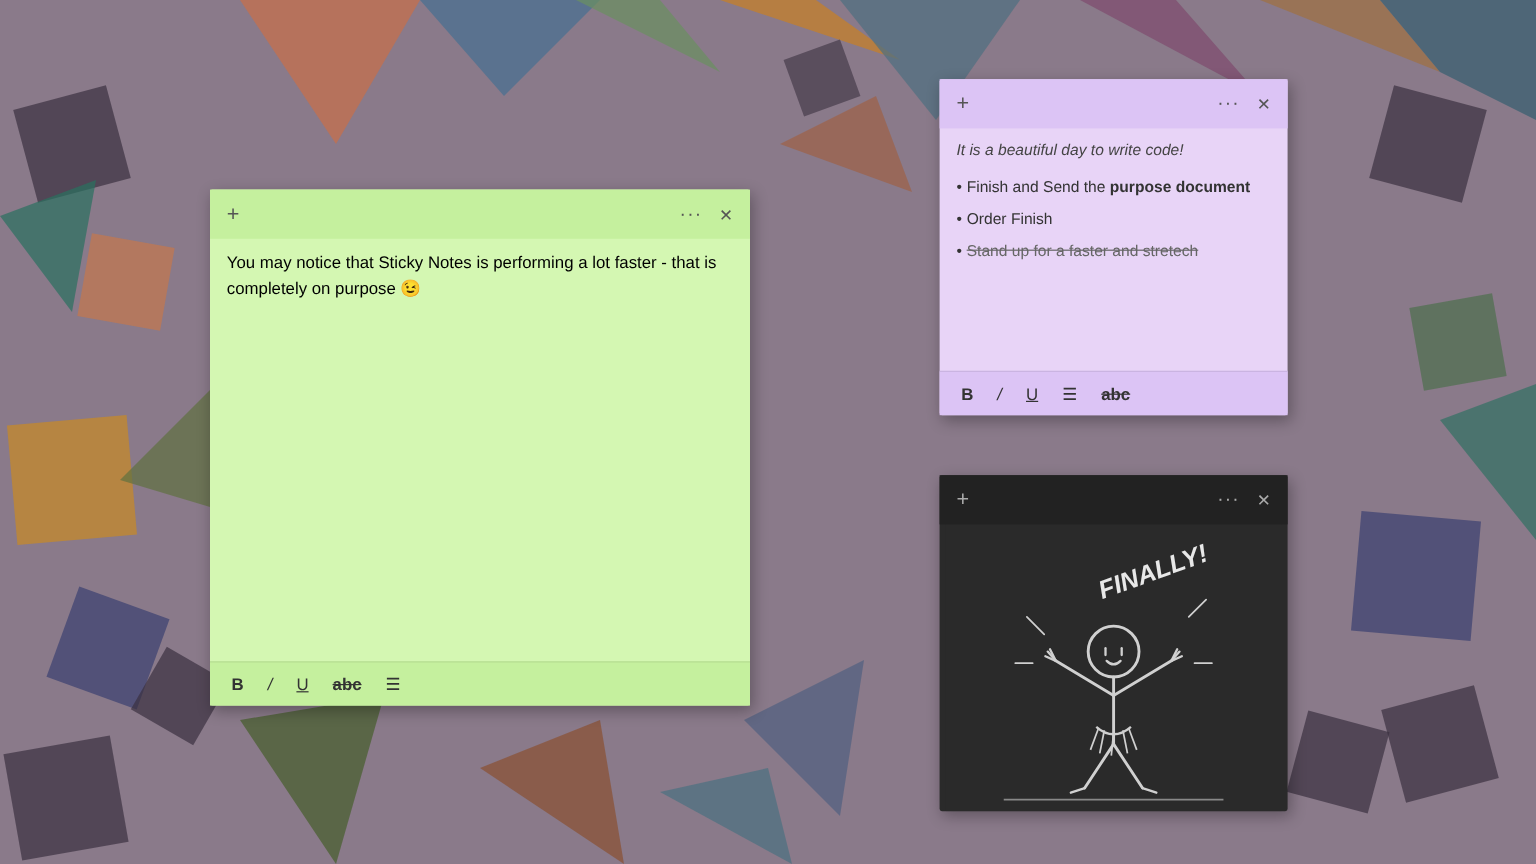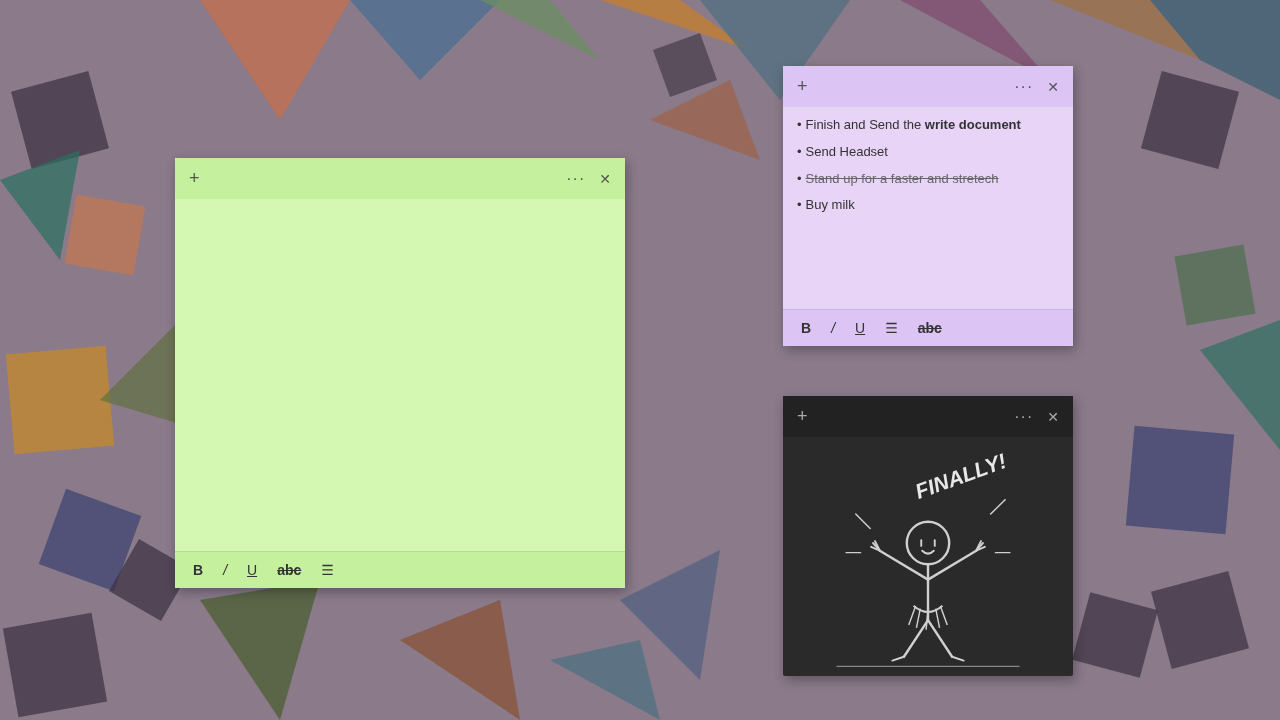--- a/index.html
+++ b/index.html
@@ -256,20 +256,21 @@
       <button class="btn-icon">
         <span class="ellipsis-icon">···</span>
       </button>
       <button class="btn-icon">
         <span class="close-icon">✕</span>
       </button>
     </div>
   </div>
 
   <div class="note-content">
+    <p>You may notice that Sticky Notes is performing a lot faster - that is completely on purpose 😉</p>
     <br>
   </div>
 
   <div class="note-format-bar">
     <button class="fmt-btn fmt-bold">
       <span>B</span>
     </button>
     <button class="fmt-btn fmt-italic">
       <span>/</span>
     </button>
@@ -296,32 +297,30 @@
       <button class="btn-icon">
         <span class="ellipsis-icon">···</span>
       </button>
       <button class="btn-icon">
         <span class="close-icon">✕</span>
       </button>
     </div>
   </div>
 
   <div class="note-content">
+    <p class="purple-italic">It is a beautiful day to write code!</p>
     <ul class="todo-list">
       <li>
-        <span>Finish and Send the <strong>write document</strong></span>
+        <span>Finish and Send the <strong>purpose document</strong></span>
       </li>
       <li>
-        <span>Send Headset</span>
+        <span>Order Finish</span>
       </li>
       <li>
         <span class="strikethrough">Stand up for a faster and stretech</span>
-      </li>
-      <li>
-        <span>Buy milk</span>
       </li>
     </ul>
   </div>
 
   <div class="note-format-bar">
     <button class="fmt-btn fmt-bold">
       <span>B</span>
     </button>
     <button class="fmt-btn fmt-italic">
       <span>/</span>

